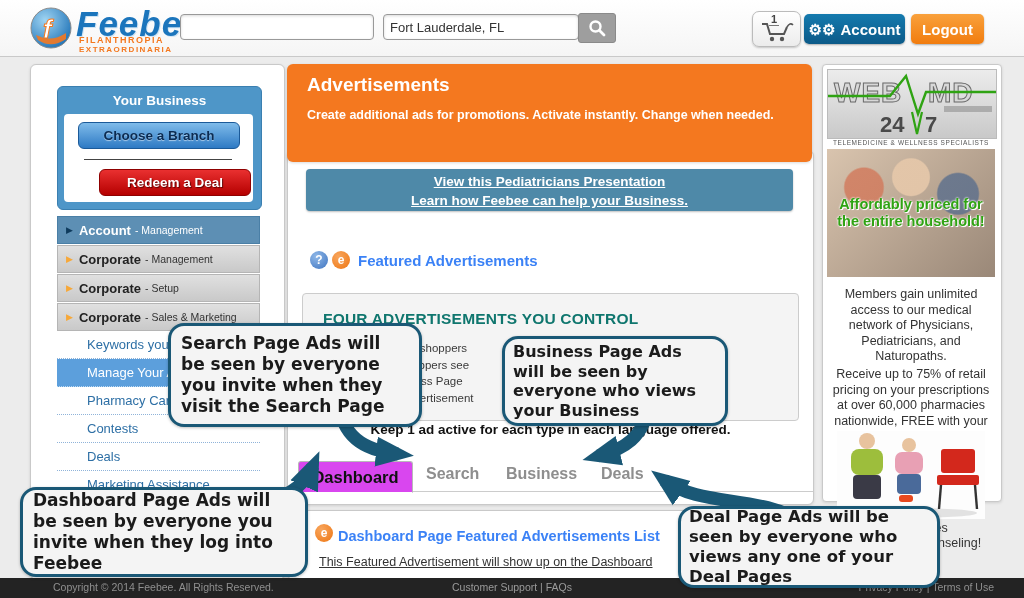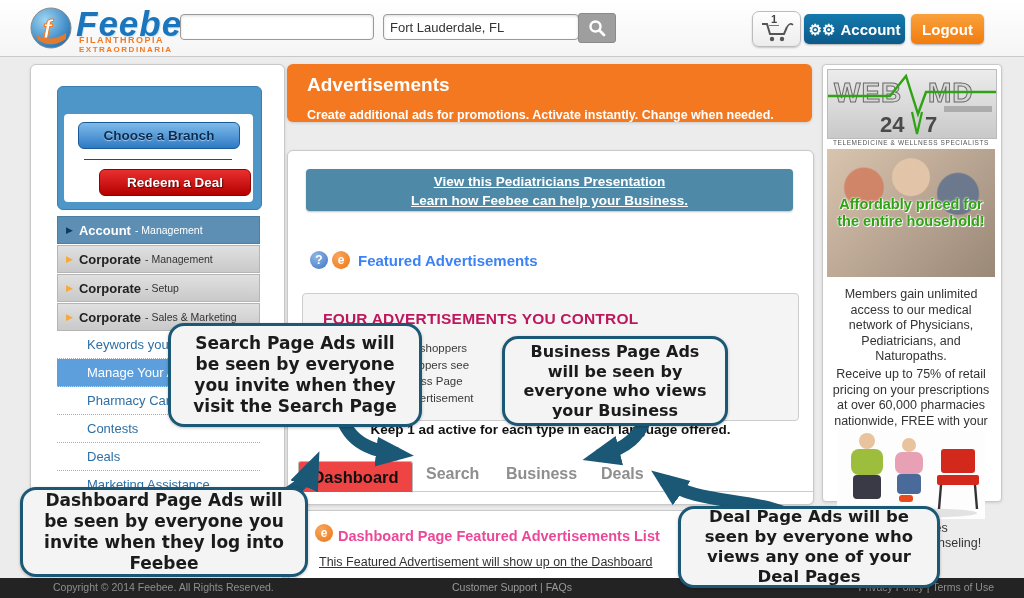--- a/index.html
+++ b/index.html
@@ -55,45 +55,45 @@
   .menurow.active .m-arrow{color:#0E3A5C;}
   .m-label{font-size:13px;font-weight:bold;color:#222;}
   .m-sub{font-size:10.5px;color:#333;margin-left:4px;}
   .menurow.active .m-label,.menurow.active .m-sub{color:#fff;}
   .sublinks{left:26px;top:266px;width:203px;}
   .sublink{height:27px;line-height:27px;padding-left:30px;font-size:13px;color:#2D6FA5;
            border-bottom:1px dotted #8FB3D9;cursor:pointer;white-space:nowrap;overflow:hidden;}
   .sublink.selected{background:#5C9FDC;color:#fff;border-bottom:1px dotted #bcd9f2;}
 
   
-  .mainbanner{left:287px;top:64px;width:525px;height:58px;background:#F4781F;border-radius:6px;z-index:2;
+  .mainbanner{left:287px;top:64px;width:525px;height:98px;background:#F4781F;border-radius:6px;z-index:2;
               box-shadow:0 1px 3px rgba(0,0,0,.15);}
   .mb-title{left:20px;top:10px;color:#fff;font-weight:bold;font-size:19px;}
   .mb-sub{left:20px;top:44px;color:#fff;font-weight:bold;font-size:12.5px;}
   .maincard{left:287px;top:150px;width:525px;height:353px;}
   .presbox{left:18px;top:18px;width:487px;height:42px;background:#4E89A8;border-radius:4px;
            color:#fff;font-weight:bold;font-size:13.5px;text-align:center;line-height:19px;
            padding-top:3px;box-sizing:border-box;cursor:pointer;box-shadow:0 1px 2px rgba(0,0,0,.25);}
   .presbox div{text-decoration:underline;}
   .circ{width:18px;height:18px;border-radius:50%;color:#fff;font-weight:bold;font-size:12px;
         display:flex;align-items:center;justify-content:center;}
   .circ.q{background:radial-gradient(circle at 35% 30%,#8FB8E8,#3F74C0);}
   .circ.e{background:radial-gradient(circle at 35% 30%,#F8A55C,#EE7612);}
   .featheading{left:70px;top:101px;font-size:15px;font-weight:bold;color:#3b82f6;}
   .graybox{left:14px;top:142px;width:495px;height:126px;background:#F4F4F4;border:1px solid #CCC;border-radius:4px;}
-  .gb-title{left:20px;top:16px;font-size:15.5px;font-weight:600;color:#be185d;letter-spacing:.2px;}
+  .gb-title{left:20px;top:16px;font-size:15.5px;font-weight:600;color:#0f766e;letter-spacing:.2px;}
   .gb-frag{left:97px;top:46px;width:115px;font-size:11.5px;color:#3a3a3a;line-height:16.5px;}
   .keepline{left:0;top:271px;width:100%;text-align:center;font-size:13.5px;font-weight:bold;color:#111;}
   .tabsrow{left:0;top:340px;width:525px;height:1px;background:#CCC;}
-  .tab-active{left:10px;top:310px;width:113px;height:30px;background:#ef4444;border:1px solid #B9B9B9;
+  .tab-active{left:10px;top:310px;width:113px;height:30px;background:#d946ef;border:1px solid #B9B9B9;
               border-bottom:1px solid #fff;border-radius:3px 3px 0 0;color:#111;font-weight:bold;font-size:16.5px;
               display:flex;align-items:center;justify-content:center;cursor:pointer;z-index:3;}
   .tab{top:314px;color:#8E8E8E;font-weight:bold;font-size:16px;cursor:pointer;}
   .dashcard{left:287px;top:510px;width:525px;height:68px;}
-  .dc-head{left:50px;top:17px;font-size:14.5px;font-weight:bold;color:#ec4899;white-space:nowrap;}
+  .dc-head{left:50px;top:17px;font-size:14.5px;font-weight:bold;color:#3b82f6;white-space:nowrap;}
   .dc-body{left:31px;top:44px;font-size:12.5px;color:#333;text-decoration:underline;white-space:nowrap;}
 
   
   .adcard{left:822px;top:64px;width:178px;height:436px;border-radius:4px;}
   .ad-logo{left:4px;top:4px;width:168px;height:68px;background:linear-gradient(#ECECEC,#C9C9C9);
            border:1px solid #bbb;}
   .ad-tagline{left:0;top:74px;width:176px;text-align:center;font-size:6.5px;letter-spacing:.6px;color:#555;}
   .ad-photo1{left:4px;top:84px;width:168px;height:128px;
              background:
                radial-gradient(circle at 22% 30%, rgba(210,120,90,.8) 0 12%, transparent 13%),
@@ -107,21 +107,21 @@
   .ad-photo2{left:14px;top:366px;width:148px;height:88px;background:#fdfdfd;}
   .ad-also{left:0;top:456px;width:176px;text-align:center;font-size:12.5px;color:#333;line-height:15px;}
 
   
   .footer{left:0;top:578px;width:1024px;height:24px;background:#232323;z-index:30;}
   .f-txt{top:3px;font-size:10.5px;color:#8F8F8F;}
   .f-center{left:0;width:100%;text-align:center;color:#9a9a9a;}
 
   
   .callout{background:#F4F4F4;border:3px solid #1A5876;border-radius:16px;z-index:60;
-           color:#1b1b1b;font-weight:bold;text-align:center;
+           color:#1b1b1b;font-weight:bold;
            font-family:"DejaVu Sans","Liberation Sans",sans-serif;
            display:flex;align-items:center;justify-content:center;
            box-shadow:0 1px 3px rgba(0,0,0,.25);}
   .co-search{left:168px;top:323px;width:228px;height:94px;font-size:17px;line-height:21px;padding:2px 10px;}
   .co-business{left:502px;top:336px;width:204px;height:80px;font-size:16px;line-height:19.5px;padding:2px 8px;}
   .co-dashboard{left:20px;top:487px;width:262px;height:80px;font-size:17px;line-height:21px;padding:2px 10px;}
   .co-deal{left:678px;top:506px;width:240px;height:72px;font-size:16.5px;line-height:20px;padding:2px 8px;}
 </style>
 </head>
 <body>
@@ -167,20 +167,21 @@
       <span class="gears">⚙⚙</span>
       <span>Account</span>
     </div>
     <div class="abs hbtn logoutbtn">
       <span>Logout</span>
     </div>
   </div>
 
   <div class="abs card sidebar">
     <div class="abs yb-panel">
+      <div class="abs yb-title">Your Business</div>
       <div class="abs yb-inner">
         <div class="abs btn-branch">Choose a Branch</div>
         <div class="abs yb-divider"></div>
         <div class="abs btn-redeem">Redeem a Deal</div>
       </div>
     </div>
 
     <div class="abs menu">
       <div class="menurow active">
         <span class="m-arrow">▶</span>

